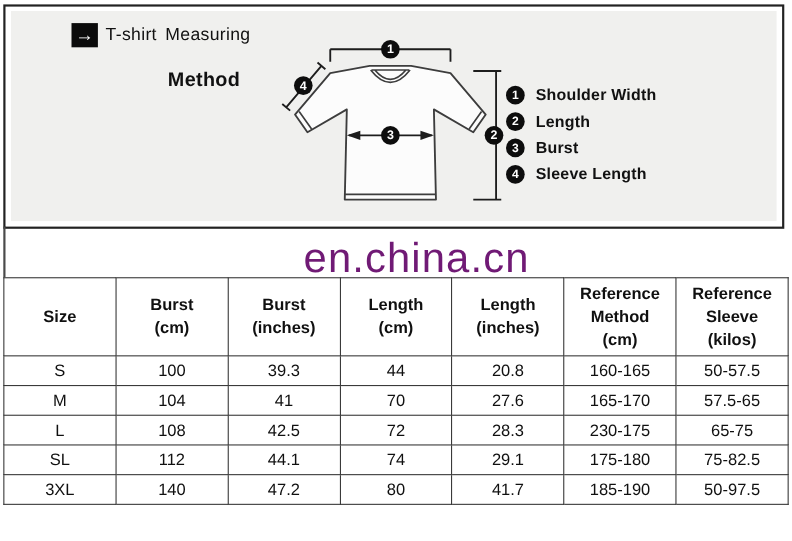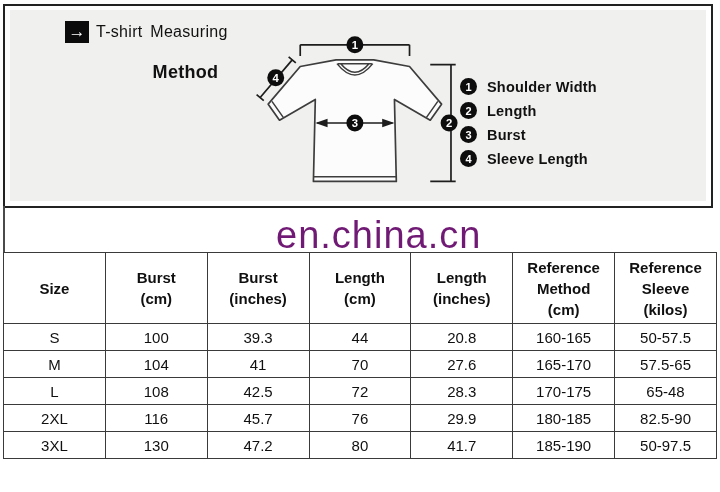--- a/index.html
+++ b/index.html
@@ -188,35 +188,35 @@
         <td>27.6</td>
         <td>165-170</td>
         <td>57.5-65</td>
       </tr>
       <tr>
         <td>L</td>
         <td>108</td>
         <td>42.5</td>
         <td>72</td>
         <td>28.3</td>
-        <td>170-175</td>
-        <td>65-48</td>
-      </tr>
-      <tr>
-        <td>2XL</td>
-        <td>116</td>
-        <td>45.7</td>
-        <td>76</td>
-        <td>29.9</td>
-        <td>180-185</td>
-        <td>82.5-90</td>
+        <td>230-175</td>
+        <td>65-75</td>
+      </tr>
+      <tr>
+        <td>SL</td>
+        <td>112</td>
+        <td>44.1</td>
+        <td>74</td>
+        <td>29.1</td>
+        <td>175-180</td>
+        <td>75-82.5</td>
       </tr>
       <tr>
         <td>3XL</td>
-        <td>130</td>
+        <td>140</td>
         <td>47.2</td>
         <td>80</td>
         <td>41.7</td>
         <td>185-190</td>
         <td>50-97.5</td>
       </tr>
     </tbody>
 </table>
 
 </body></html>

